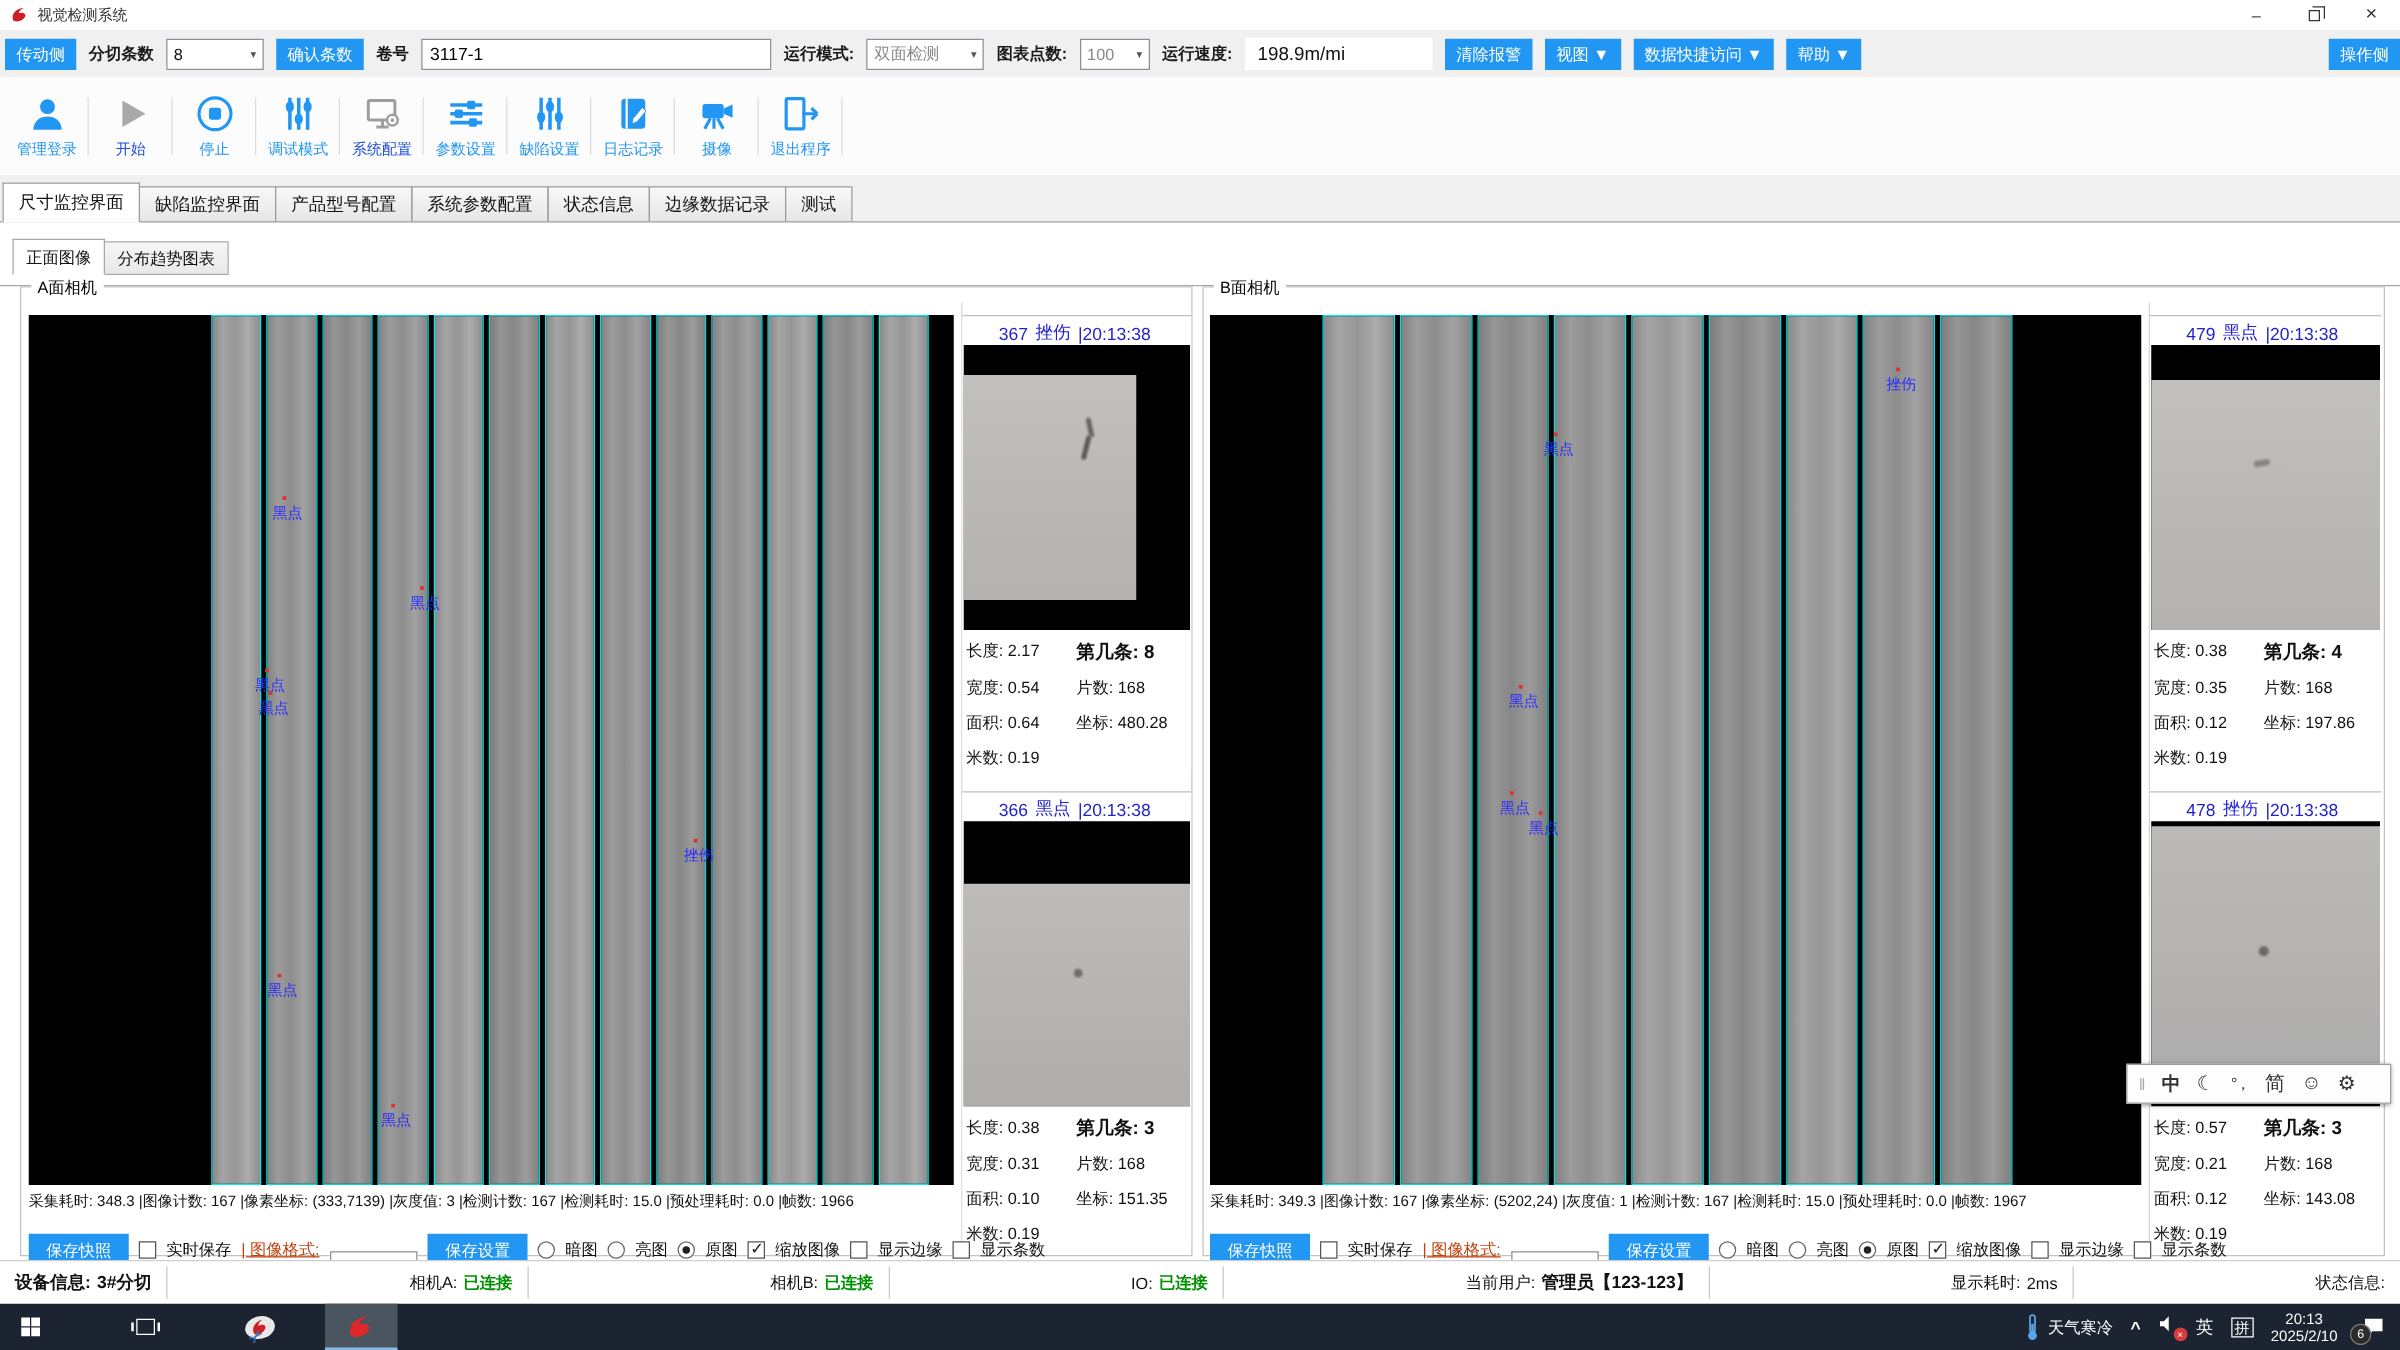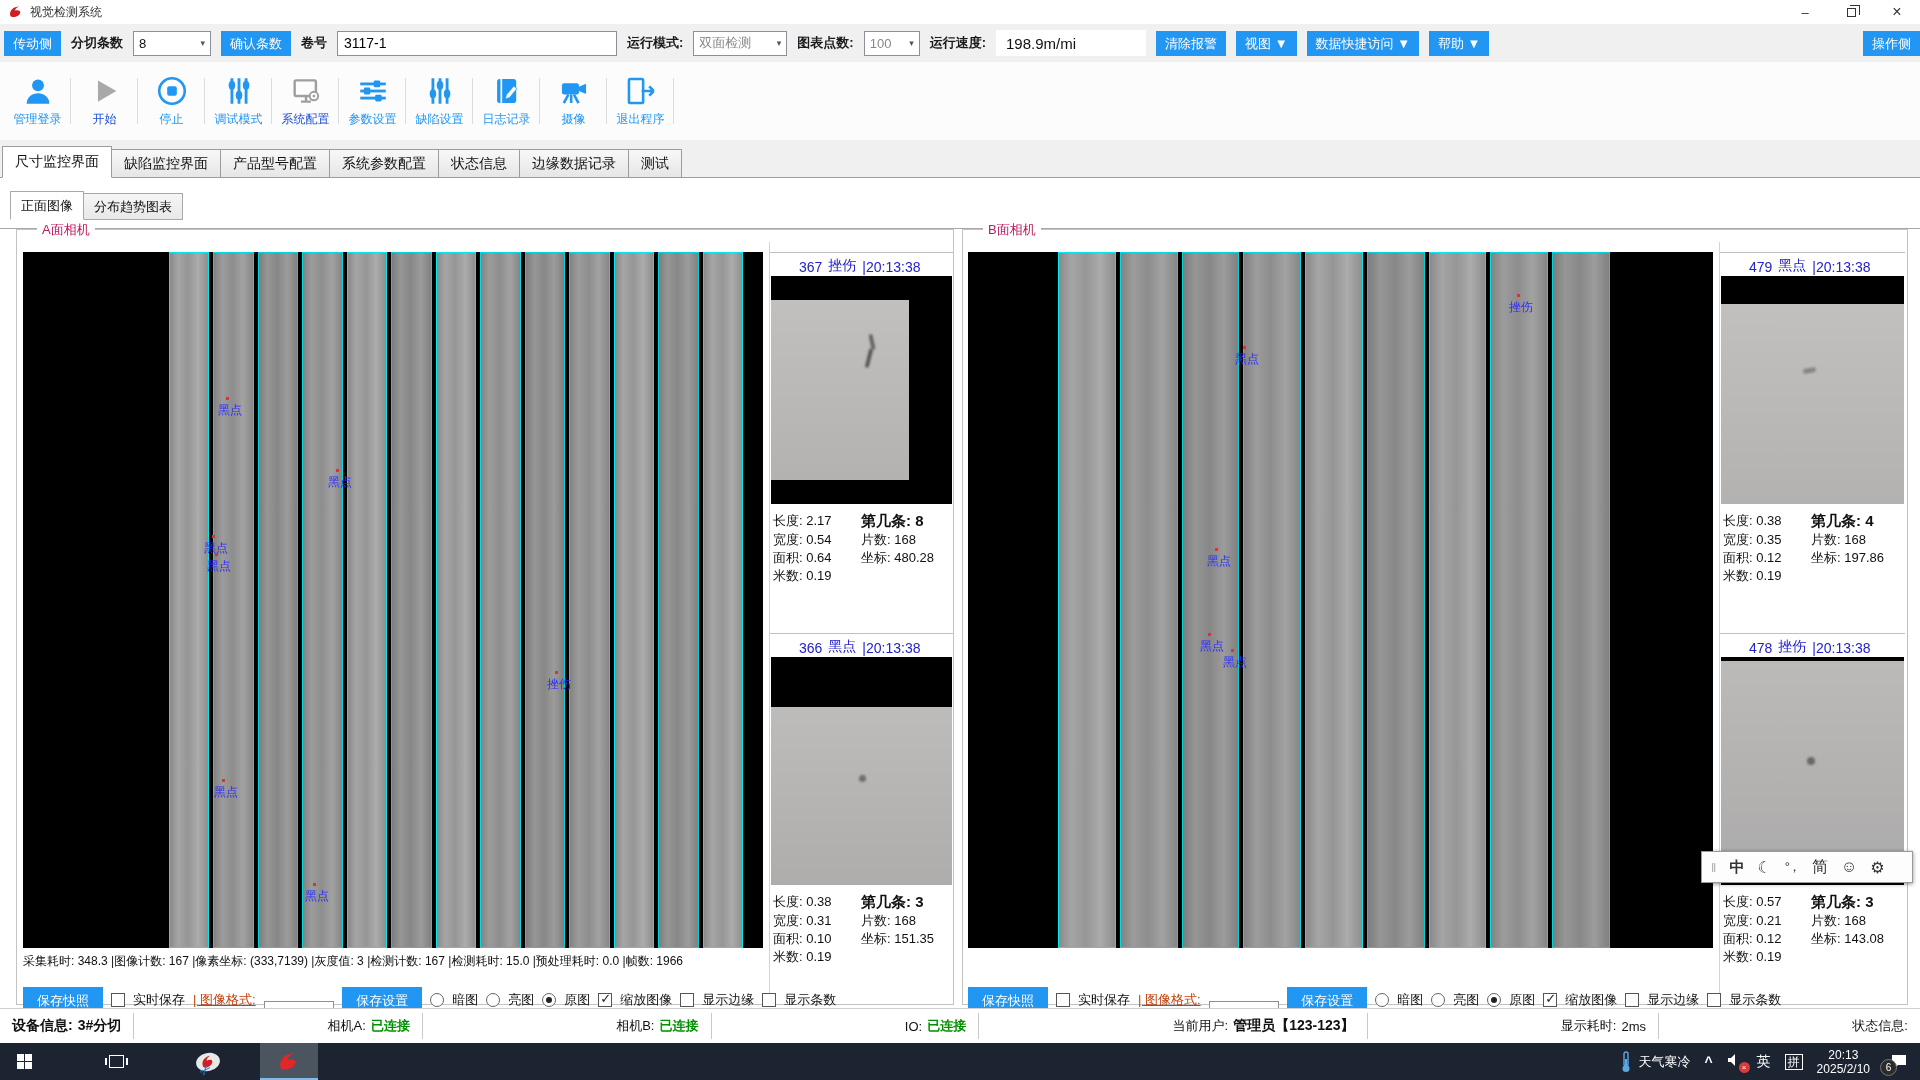--- a/index.html
+++ b/index.html
@@ -52,40 +52,40 @@
   .tab.active { background:#fff; height:32px; border-bottom:1px solid #fff; z-index:2; }
   .content-page { position:absolute; top:177px; left:0; right:0; height:831px; background:#fff;
     border-top:1px solid #9c9c9c; }
   .subtabstrip { position:absolute; top:13px; left:10px; right:0; display:flex; align-items:flex-end; }
   .subtab { height:27px; padding:0 10px; display:flex; align-items:center; font-size:13px;
     border:1px solid #a8a8a8; margin-right:-1px; background:linear-gradient(#f6f6f6,#e8e8e8); cursor:default; }
   .subtab.active { background:#fff; height:29px; border-bottom:1px solid #fff; z-index:2; }
   .subtab-line { position:absolute; top:50px; left:0; width:1920px; border-top:1px solid #a8a8a8; }
   
   .group { position:absolute; border:1px solid #c3c3c3; background:#fff; }
-  .group-caption { position:absolute; top:-9px; left:20px; background:#fff; padding:0 5px;
-    font-size:13px; color:#be185d; z-index:3; }
+  .group-caption { position:absolute; top:-9px; left:8px; background:#fff; padding:0 5px;
+    font-size:13px; color:#000000; z-index:3; }
   
   .cam { position:absolute; background:#000; overflow:hidden; }
   .strips { position:absolute; top:0; bottom:0; display:flex; }
   .strip { border:1px solid #00dde2; margin-right:4px; flex:1;
     background:linear-gradient(90deg,#828282,#9c9c9c 22%,#8d8d8d 48%,#a2a2a2 74%,#868686); }
   .strip:nth-child(odd) { filter:brightness(1.06); }
   .strip:nth-child(3n) { filter:brightness(0.96); }
   .cam-label { position:absolute; color:#2d2dff; font-size:12px; white-space:nowrap; }
   .cam-label::before { content:""; position:absolute; top:-5px; left:8px; width:3px; height:3px;
     background:#e03030; }
   
   .defect-col { position:absolute; border-left:1px solid #d5d5d5; }
   .dp { position:absolute; left:0; width:100%; background:#fff; border-top:1px solid #bfbfbf; padding:2px 1px 0 1px; }
   .dp-header { font-size:14px; color:#2222cc; height:20px; display:flex; gap:6px; align-items:flex-end; padding-left:4px;margin-left:24px; }
   .dp-img { width:100%; height:228px; background:#000; position:relative; margin-top:1px; overflow:hidden; }
   .crop-gray { position:absolute; background:linear-gradient(180deg,#c1c0be,#b3b2b0); }
   .mark { position:absolute; filter:blur(1px); background:#5a5a5a; }
-  .dp-stats { display:grid; grid-template-columns:88px 1fr; row-gap:0; padding:8px 2px 0 2px;
+  .dp-stats { display:grid; grid-template-columns:88px 1fr; row-gap:10px; padding:8px 2px 0 2px;
     font-size:13px; color:#111; }
   .dp-stats .cell { white-space:nowrap; }
   .dp-stats .big { font-weight:bold; font-size:15px; }
   
   .statusline { position:absolute; font-size:12px; color:#111; white-space:nowrap; overflow:hidden; }
   .ctl-row { position:absolute; display:flex; align-items:center; gap:8px; font-size:13px; white-space:nowrap; }
   .btn-ctl { background:#2196f3; color:#fff; border:none; font-family:inherit; font-size:13px;
     padding:7px 14px; line-height:1; cursor:default; }
   .cb { width:14px; height:14px; border:1px solid #555; background:#fff; display:inline-block;
     position:relative; flex:none; }
@@ -478,20 +478,21 @@
           <div class="cell"><span>宽度:</span> <span>0.21</span></div>
           <div class="cell"><span>片数:</span> <span>168</span></div>
           <div class="cell"><span>面积:</span> <span>0.12</span></div>
           <div class="cell"><span>坐标:</span> <span>143.08</span></div>
           <div class="cell"><span>米数:</span> <span>0.19</span></div>
           <div class="cell"></div>
         </div>
       </div>
     </div>
 
+    <div class="statusline" style="left:5px; top:723px; width:745px;">采集耗时: 349.3  |图像计数: 167  |像素坐标: (5202,24)  |灰度值: 1  |检测计数: 167  |检测耗时: 15.0  |预处理耗时: 0.0  |帧数: 1967</div>
 
     <div class="ctl-row" style="left:5px; top:744px; width:745px;">
       <button class="btn-ctl">保存快照</button>
       <span class="cb"></span>
       <span>实时保存</span>
       <span class="ctl-sep-label">| 图像格式:</span>
       <div class="sel">
         <span>JPG 100</span>
         <span class="arrow">∨</span>
       </div>

